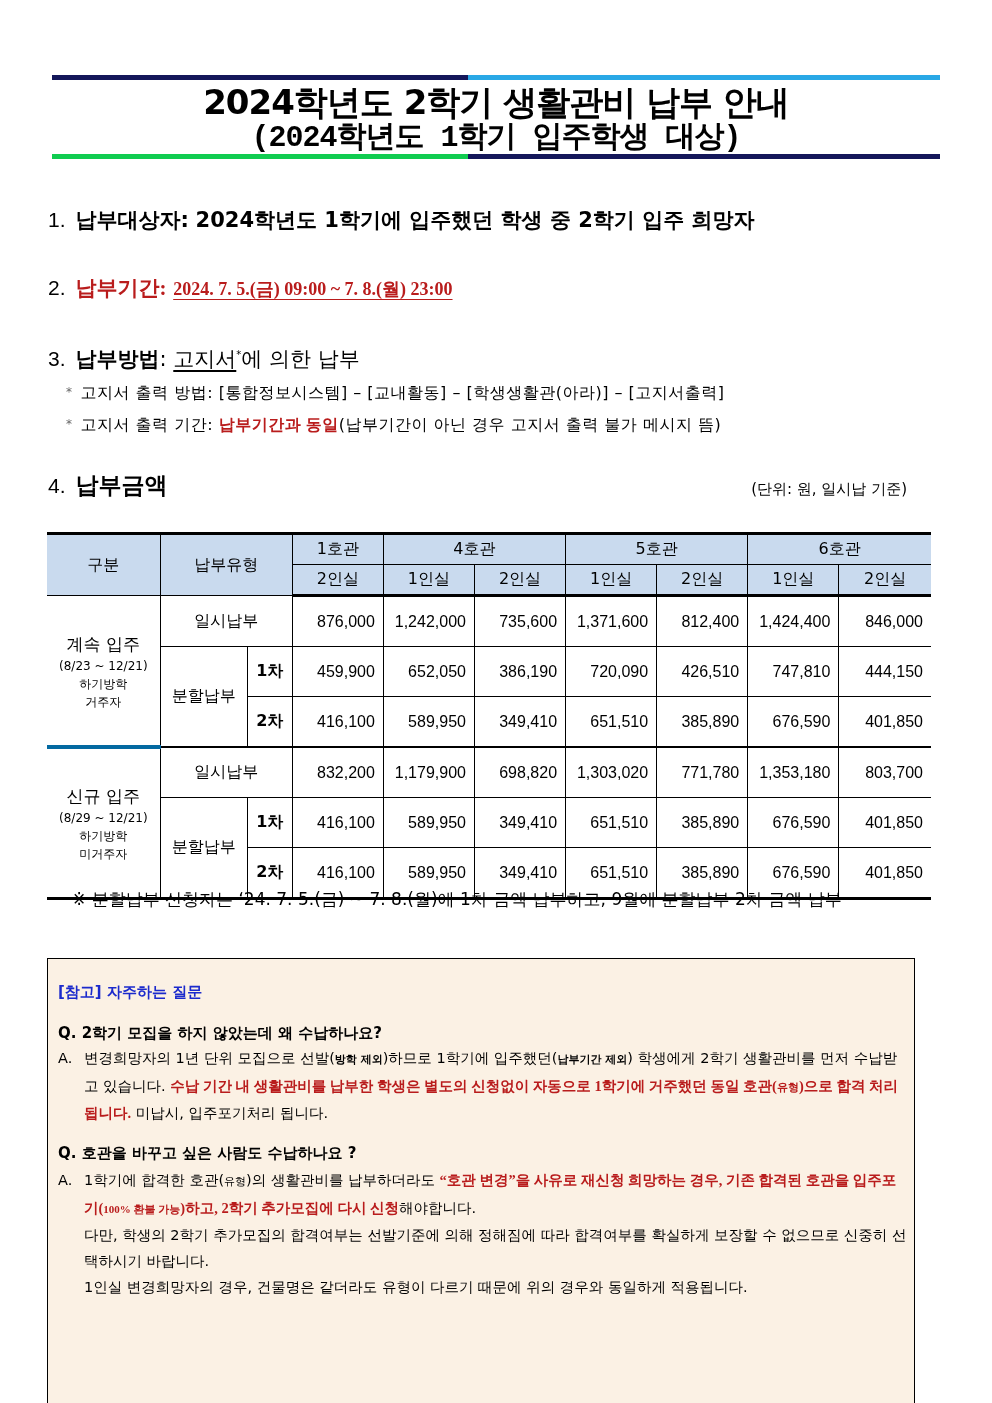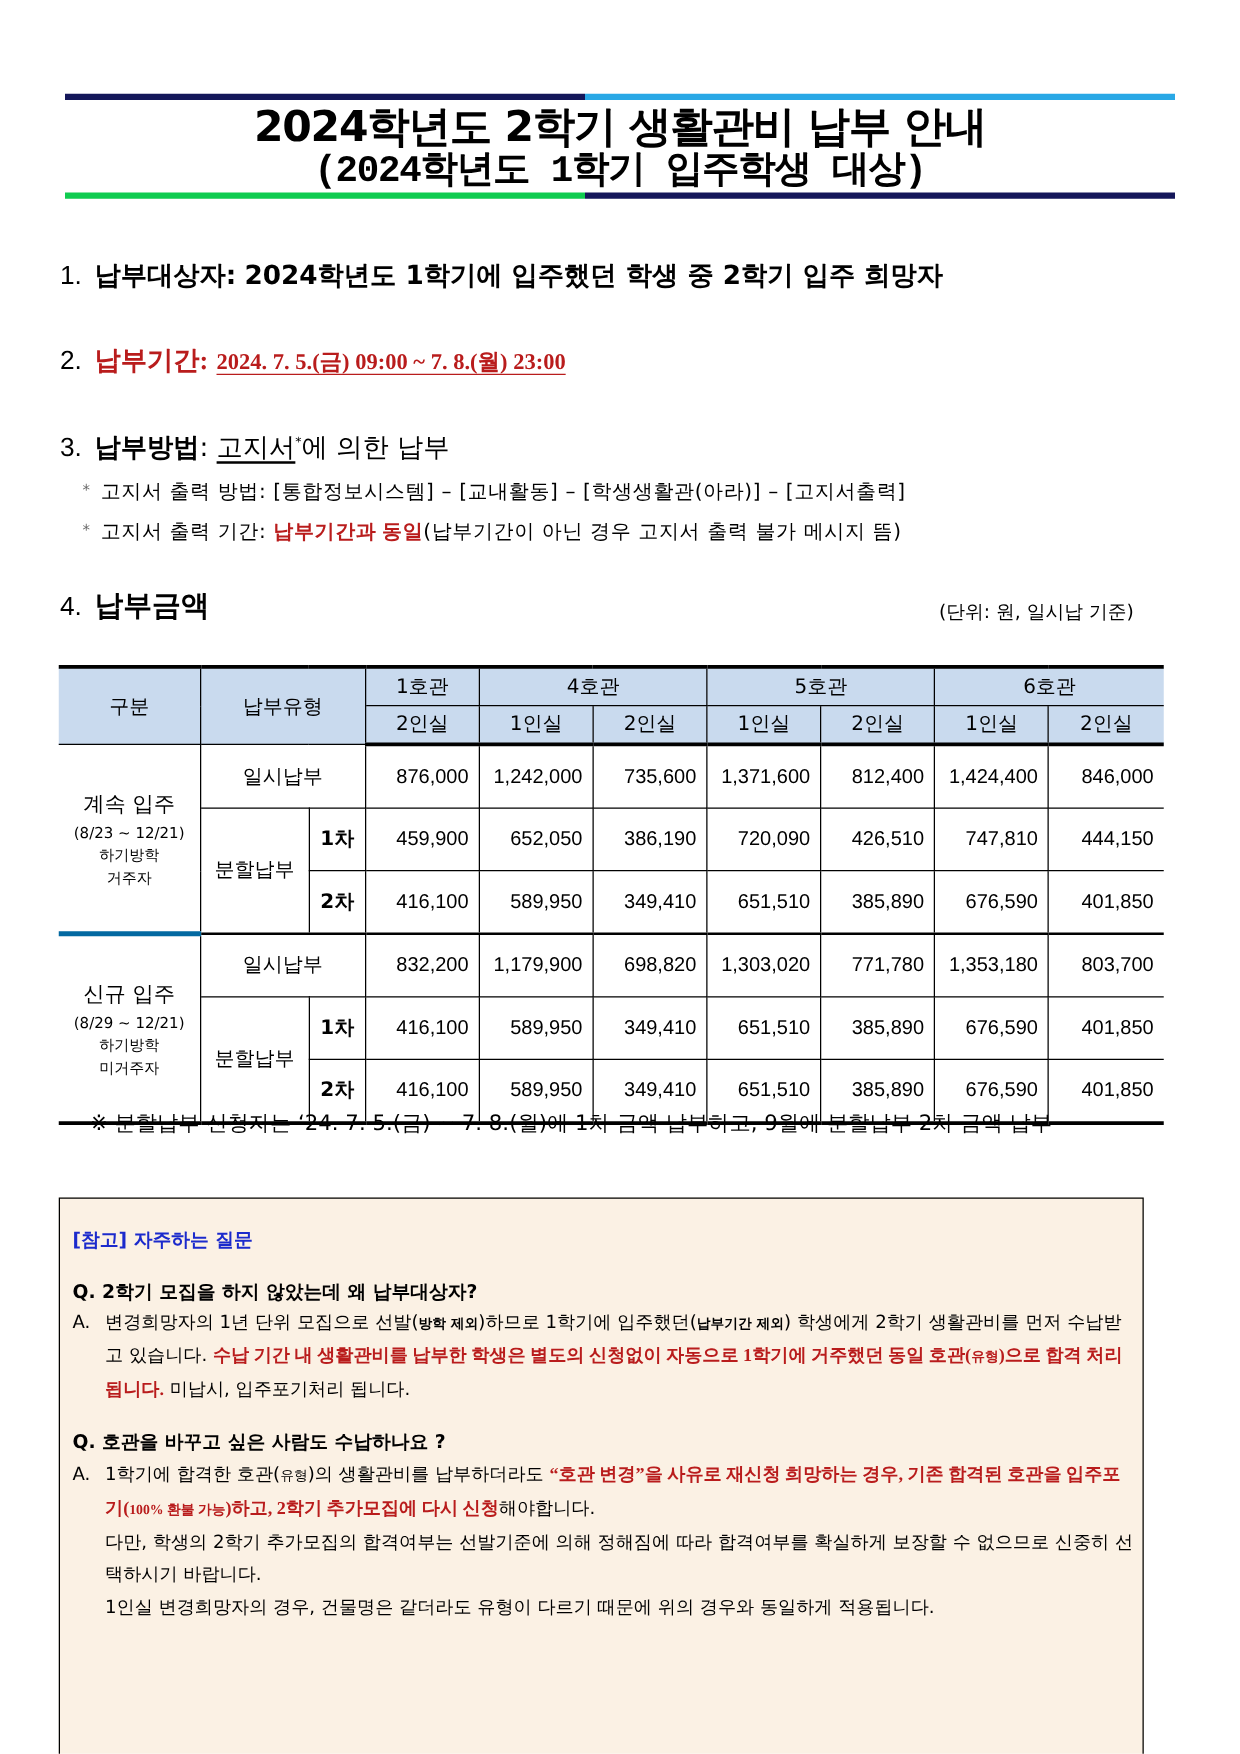--- a/index.html
+++ b/index.html
@@ -186,21 +186,21 @@
       <td class="num right-edge" style="border-bottom:3px solid #000;">401,850</td>
     </tr>
   </tbody>
 </table>
 
 <div class="footnote">※  분할납부 신청자는 ‘24. 7. 5.(금) ~ 7. 8.(월)에 1차 금액 납부하고, 9월에 분할납부 2차 금액 납부</div>
 
 <div class="faq">
   <div class="hd">[참고] 자주하는 질문</div>
 
-  <div class="q" style="top:62px;">Q. 2학기 모집을 하지 않았는데 왜 납부대상자?</div>
+  <div class="q" style="top:62px;">Q. 2학기 모집을 하지 않았는데 왜 수납하나요?</div>
   <div class="a" style="top:86px;">
     <span class="lead">A.</span>
     <div class="body"><span>변경희망자의 1년 단위 모집으로 선발(</span><b class="sm">방학 제외</b><span>)하므로 1학기에 입주했던(</span><b class="sm">납부기간 제외</b><span>) 학생에게 2학기 생활관비를 먼저 수납받고 있습니다. </span><b class="red">수납 기간 내 생활관비를 납부한 학생은 별도의 신청없이 자동으로 1학기에 거주했던 동일 호관(</b><b class="red sm">유형</b><b class="red">)으로 합격 처리 됩니다.</b><span> 미납시, 입주포기처리 됩니다.</span></div>
   </div>
 
   <div class="q" style="top:182px;">Q. 호관을 바꾸고 싶은 사람도 수납하나요 ?</div>
   <div class="a" style="top:208px;">
     <span class="lead">A.</span>
     <div class="body"><span>1학기에 합격한 호관(</span><span class="sm">유형</span><span>)의 생활관비를 납부하더라도 </span><b class="red">“호관 변경”을 사유로 재신청 희망하는 경우, 기존 합격된 호관을 입주포기(</b><b class="red sm">100% 환불 가능</b><b class="red">)하고, 2학기 추가모집에 다시 신청</b><span>해야합니다.</span></div>
     <div class="body">다만, 학생의 2학기 추가모집의 합격여부는 선발기준에 의해 정해짐에 따라 합격여부를 확실하게 보장할 수 없으므로 신중히 선택하시기 바랍니다.</div>

